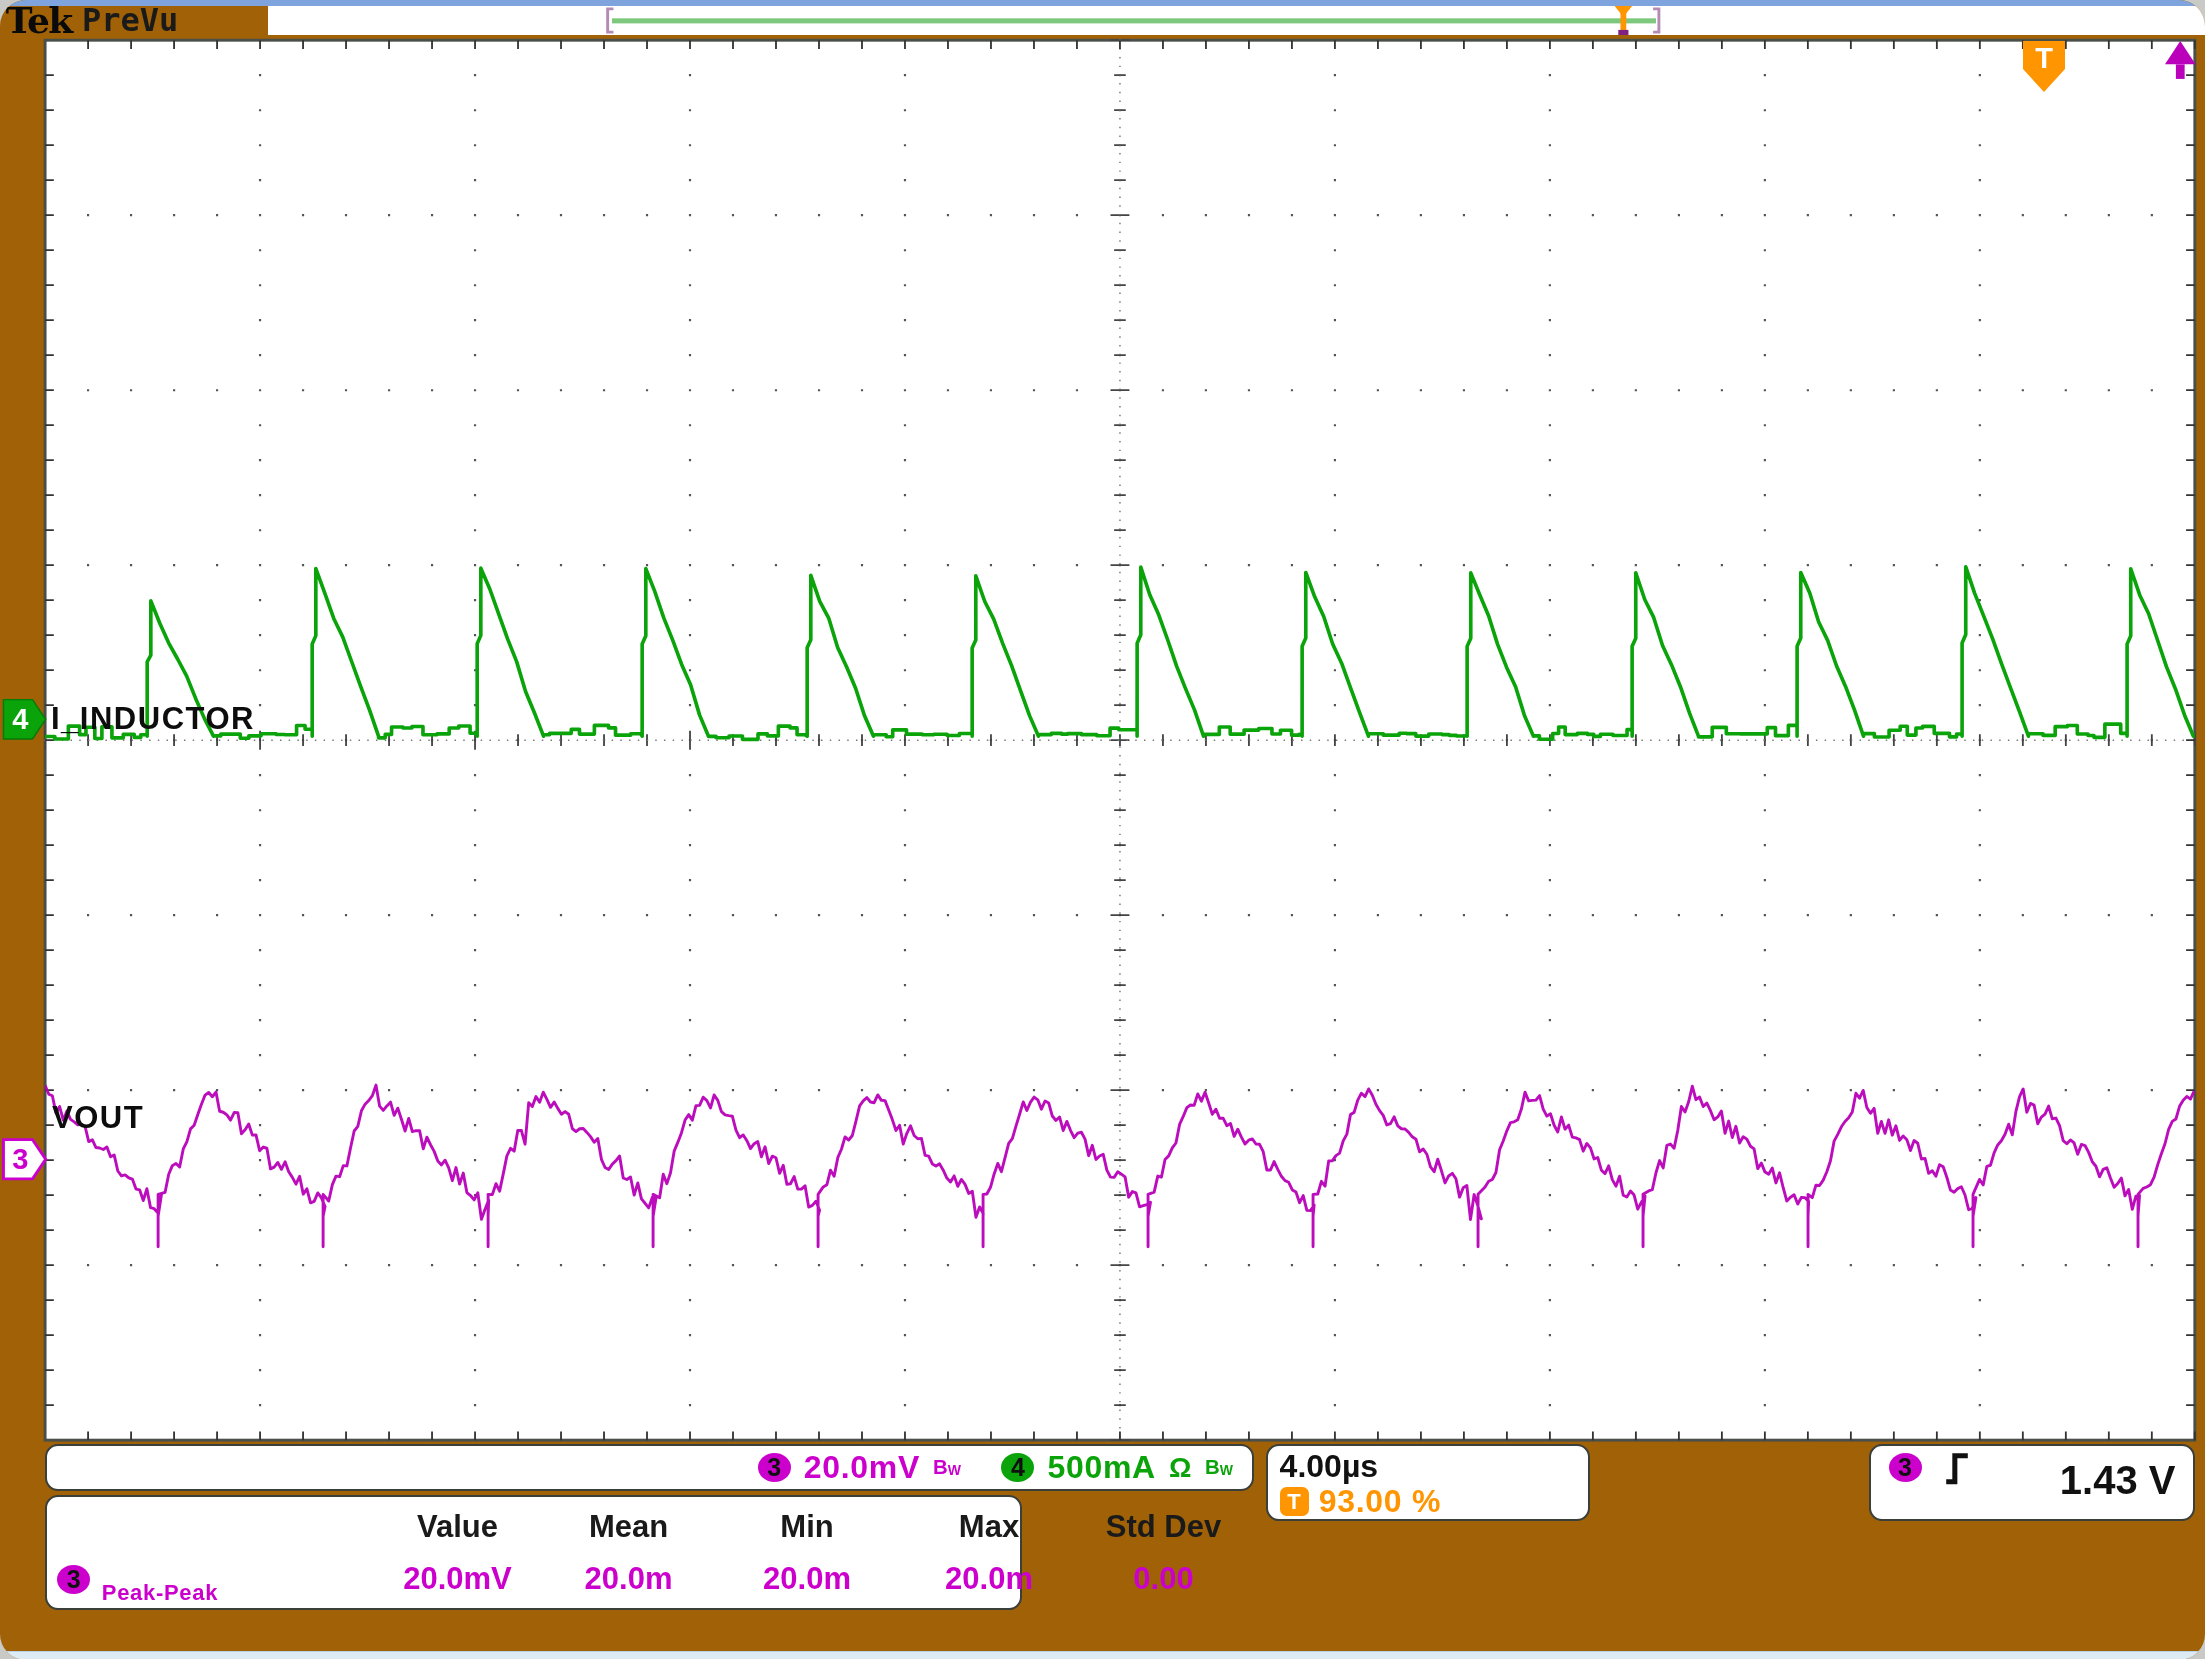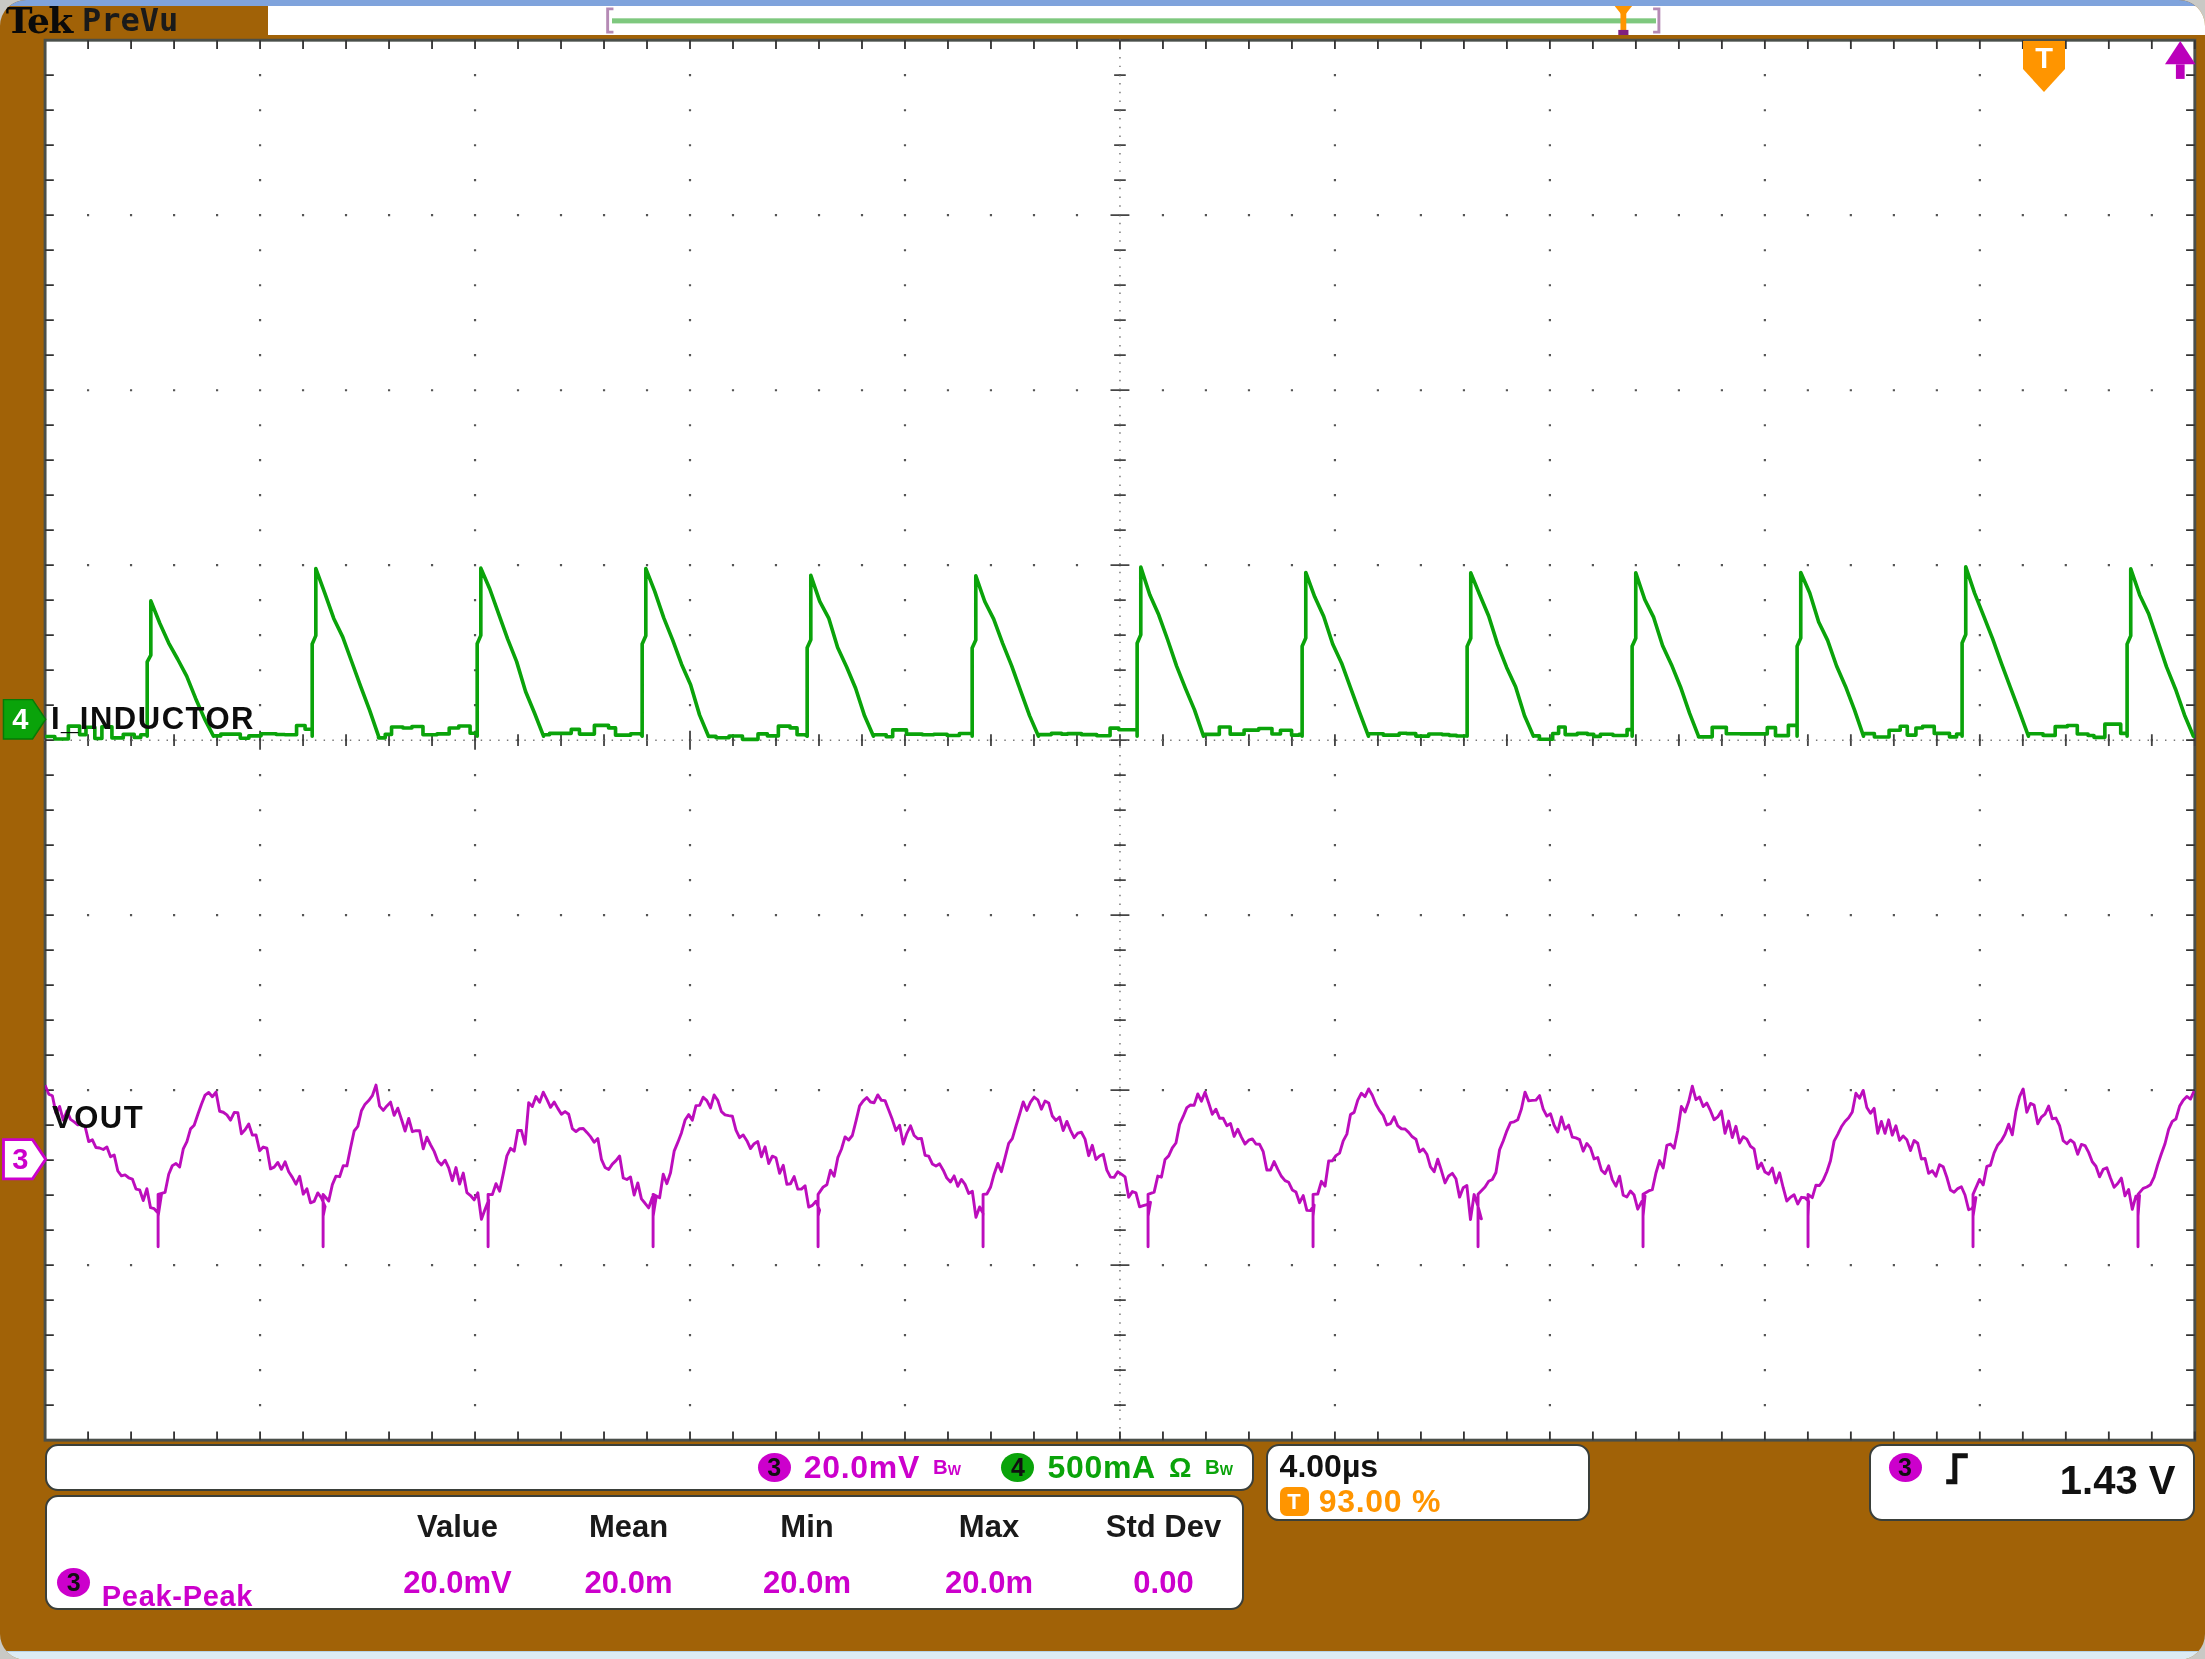--- a/index.html
+++ b/index.html
@@ -42,28 +42,28 @@
   #tb-scale{font-size:32px;font-weight:bold;color:#111;}
   .tbadge{display:inline-block;width:29px;height:29px;border-radius:6.5px;background:#ff9500;color:#fff;
       text-align:center;line-height:29px;font-size:22px;font-weight:bold;}
   #trig-pct{font-size:32px;font-weight:bold;color:#ff9500;letter-spacing:0.7px;}
   #acq-box{left:1600px;top:1444px;width:259px;height:77px;padding:1.5px 10.2px;}
   #acq-box div{font-size:31px;font-weight:bold;color:#111;line-height:36px;}
   #trig-box{left:1869px;top:1444px;width:326px;height:77px;display:flex;align-items:flex-start;
       padding:4.4px 17.5px;gap:22px;}
   #trig-level{font-size:40px;font-weight:bold;color:#111;margin-left:auto;margin-top:8px;}
   
-  #meas-box{left:45px;top:1495px;width:1199px;height:115px;padding:4.4px 0;}
+  #meas-box{left:45px;top:1495px;width:977px;height:115px;padding:4.4px 0;}
   .meas-grid{display:grid;grid-template-columns:327px 167px 175px 182px 182px 167px;height:51px;
       align-items:center;}
   .meas-grid .cell{text-align:center;font-size:31px;font-weight:bold;}
   .meas-grid .hdr{color:#1a1a1a;}
   .meas-grid .val{color:#cc00cc;}
   .meas-name{display:flex;align-items:center;gap:11.6px;padding-left:10.2px;}
-  .meas-name .nm{font-size:29px;font-weight:bold;color:#cc00cc;letter-spacing:0.7px;margin-top:28px;}
+  .meas-name .nm{font-size:22px;font-weight:bold;color:#cc00cc;letter-spacing:0.7px;margin-top:28px;}
   
   #datetime-box{left:1962px;top:1575px;width:215px;height:76px;padding:1.5px 10.2px;}
   #datetime-box div{font-size:29px;font-weight:bold;color:#111;line-height:36px;white-space:pre;}
   
   #bottomline{left:0;top:1651px;width:2205px;height:8.7px;background:#dcebf4;border-top:1.5px solid #b7d2e6;}
   svg text{font-family:"Liberation Sans",sans-serif;}
 </style>
 </head>
 <body>
 

